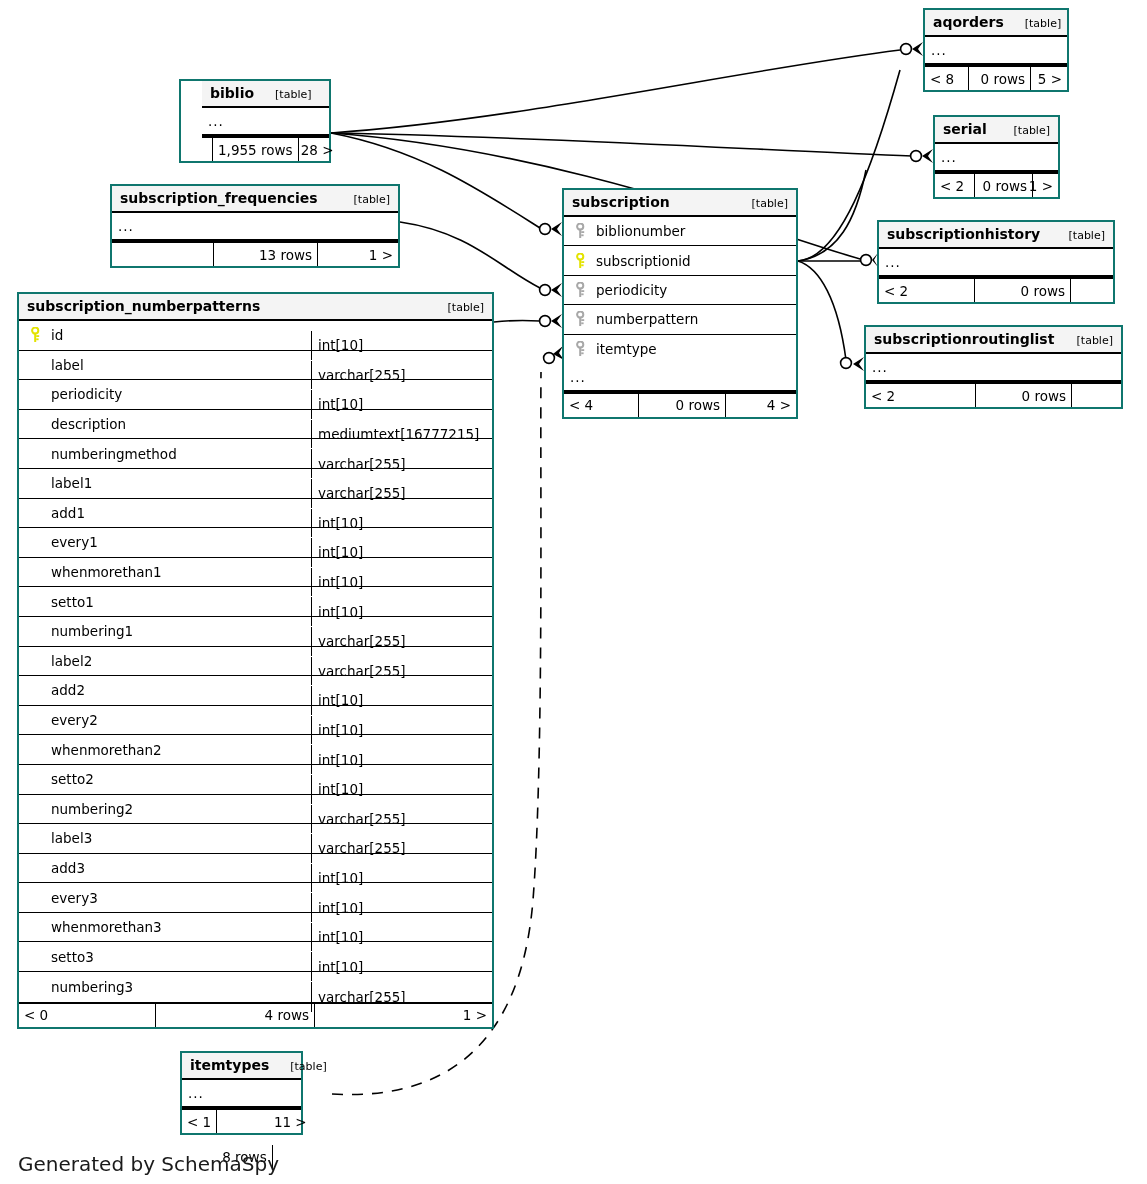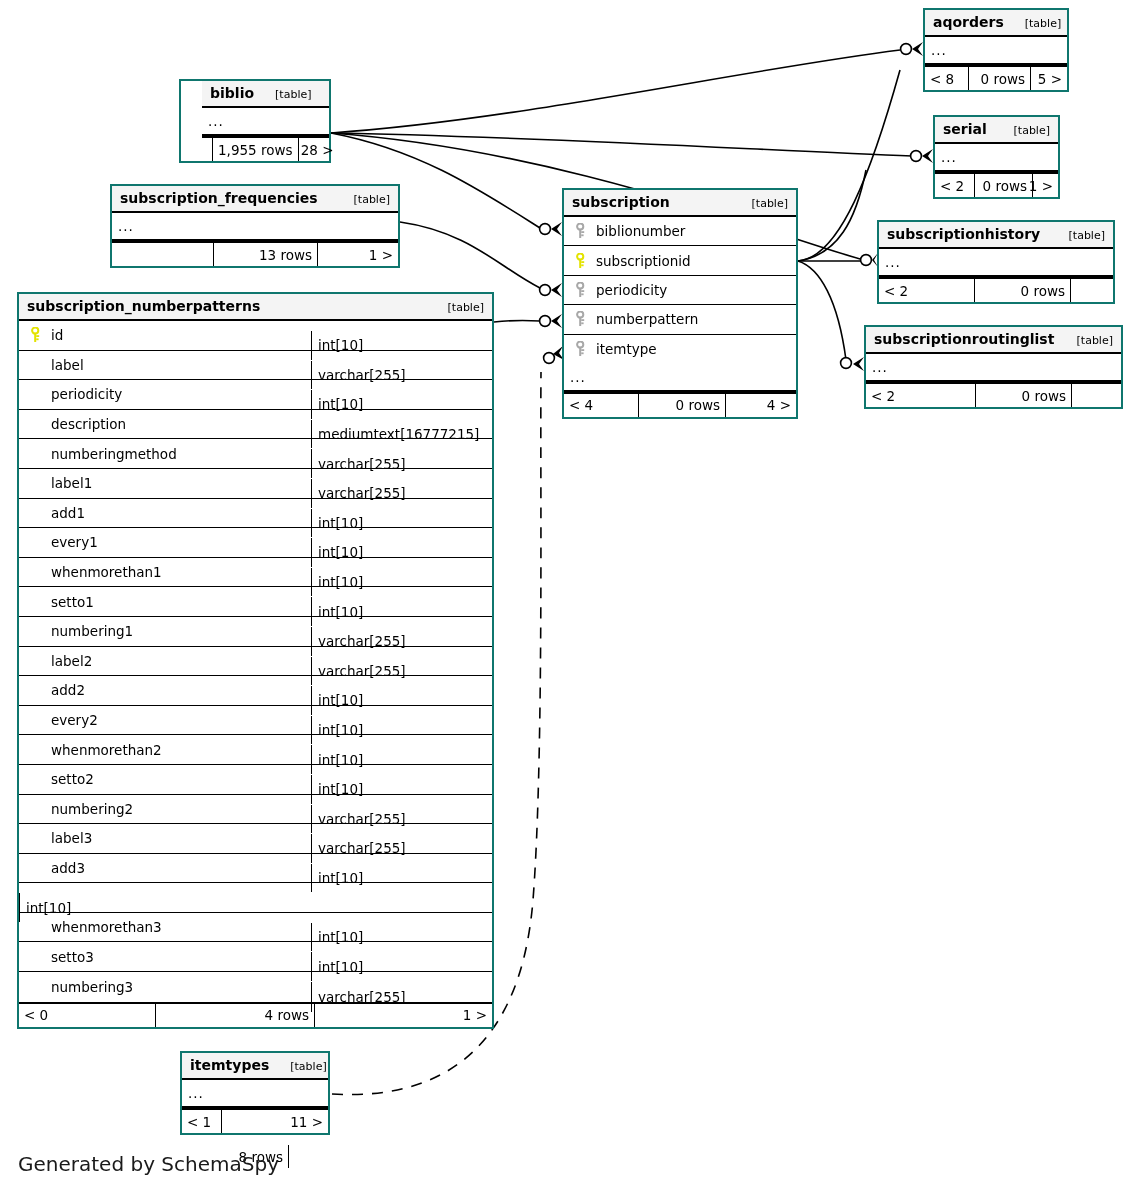--- a/index.html
+++ b/index.html
@@ -170,21 +170,21 @@
   #node-subscriptionhistory { left: 877px; top: 220px; width: 238px; }
   #node-subscriptionhistory .foot-cell.c0 { width: 96px; }
   #node-subscriptionhistory .foot-cell.c1 { width: 96px; }
   #node-subscriptionhistory .foot-cell.c2 { width: 42px; }
 
   #node-subscriptionroutinglist { left: 864px; top: 325px; width: 259px; }
   #node-subscriptionroutinglist .foot-cell.c0 { width: 110px; }
   #node-subscriptionroutinglist .foot-cell.c1 { width: 96px; }
   #node-subscriptionroutinglist .foot-cell.c2 { width: 49px; }
 
-  #node-itemtypes { left: 180px; top: 1051px; width: 150px; }
+  #node-itemtypes { left: 180px; top: 1051px; width: 123px; }
   #node-itemtypes .foot-cell.c0 { width: 41px; }
   #node-itemtypes .foot-cell.c1 { width: 68px; margin-top: 35px; }
   #node-itemtypes .foot-cell.c2 { width: 39px; }
 </style>
 </head>
 <body>
 
 <div id="canvas">
 
   <svg class="edges" viewBox="0 0 1147 1184" xmlns="http://www.w3.org/2000/svg">
@@ -398,20 +398,24 @@
           <span class="col-type">varchar[255]</span>
         </div>
         <div class="col-row">
           <span class="col-name">
             <span class="keyslot"></span>
             <span>add3</span>
           </span>
           <span class="col-type">int[10]</span>
         </div>
         <div class="col-row">
+          <span class="col-name">
+            <span class="keyslot"></span>
+            <span>every3</span>
+          </span>
           <span class="col-type">int[10]</span>
         </div>
         <div class="col-row">
           <span class="col-name">
             <span class="keyslot"></span>
             <span>whenmorethan3</span>
           </span>
           <span class="col-type">int[10]</span>
         </div>
         <div class="col-row">

